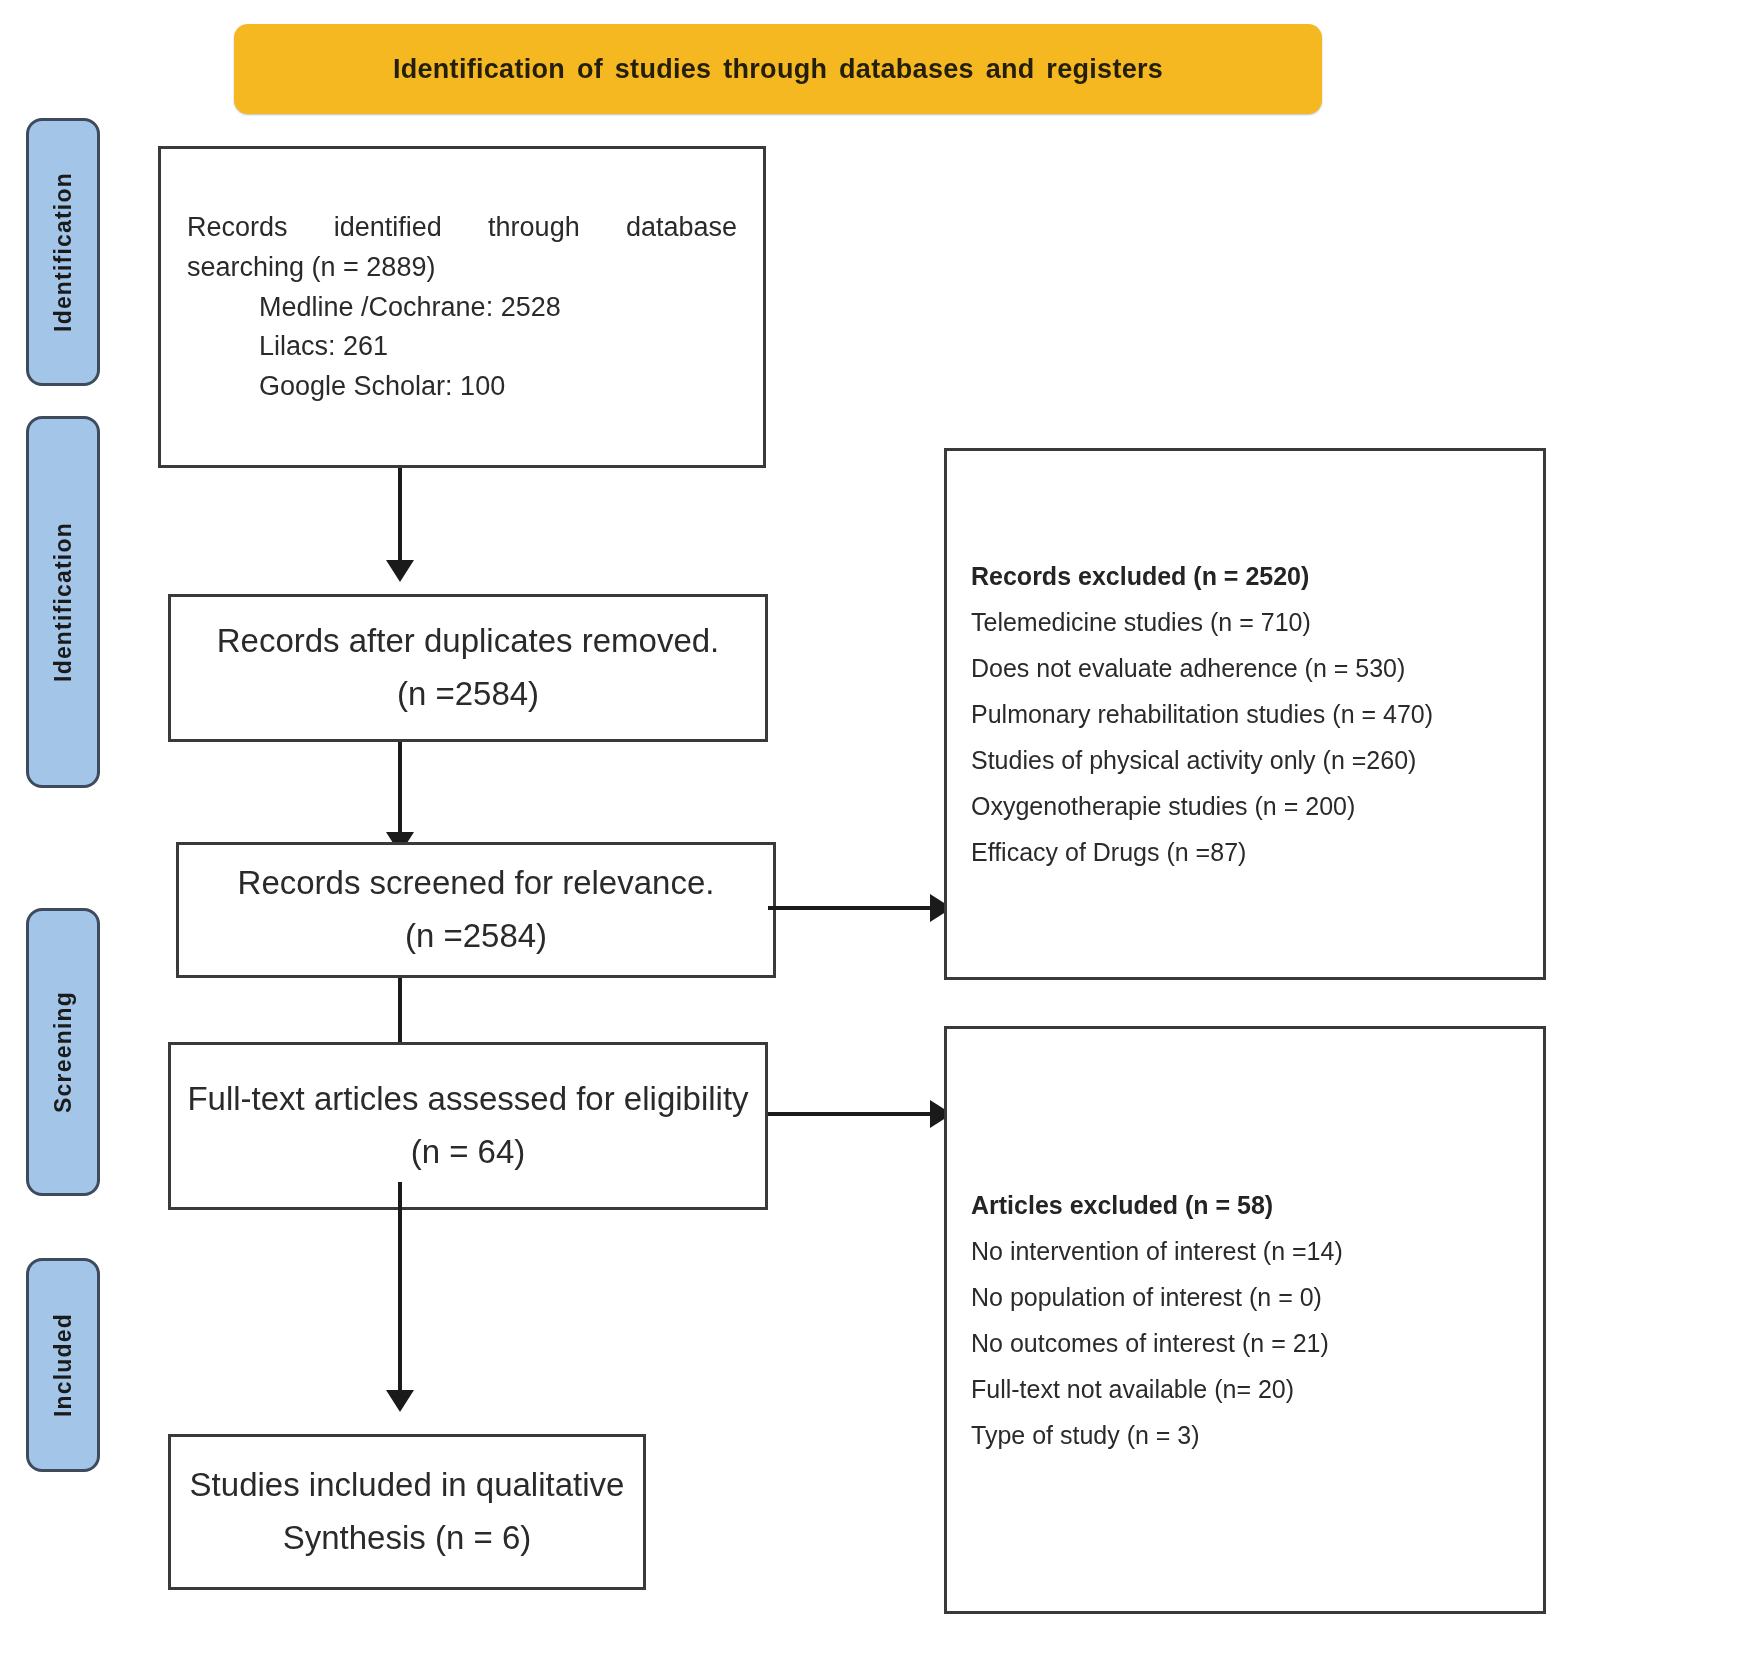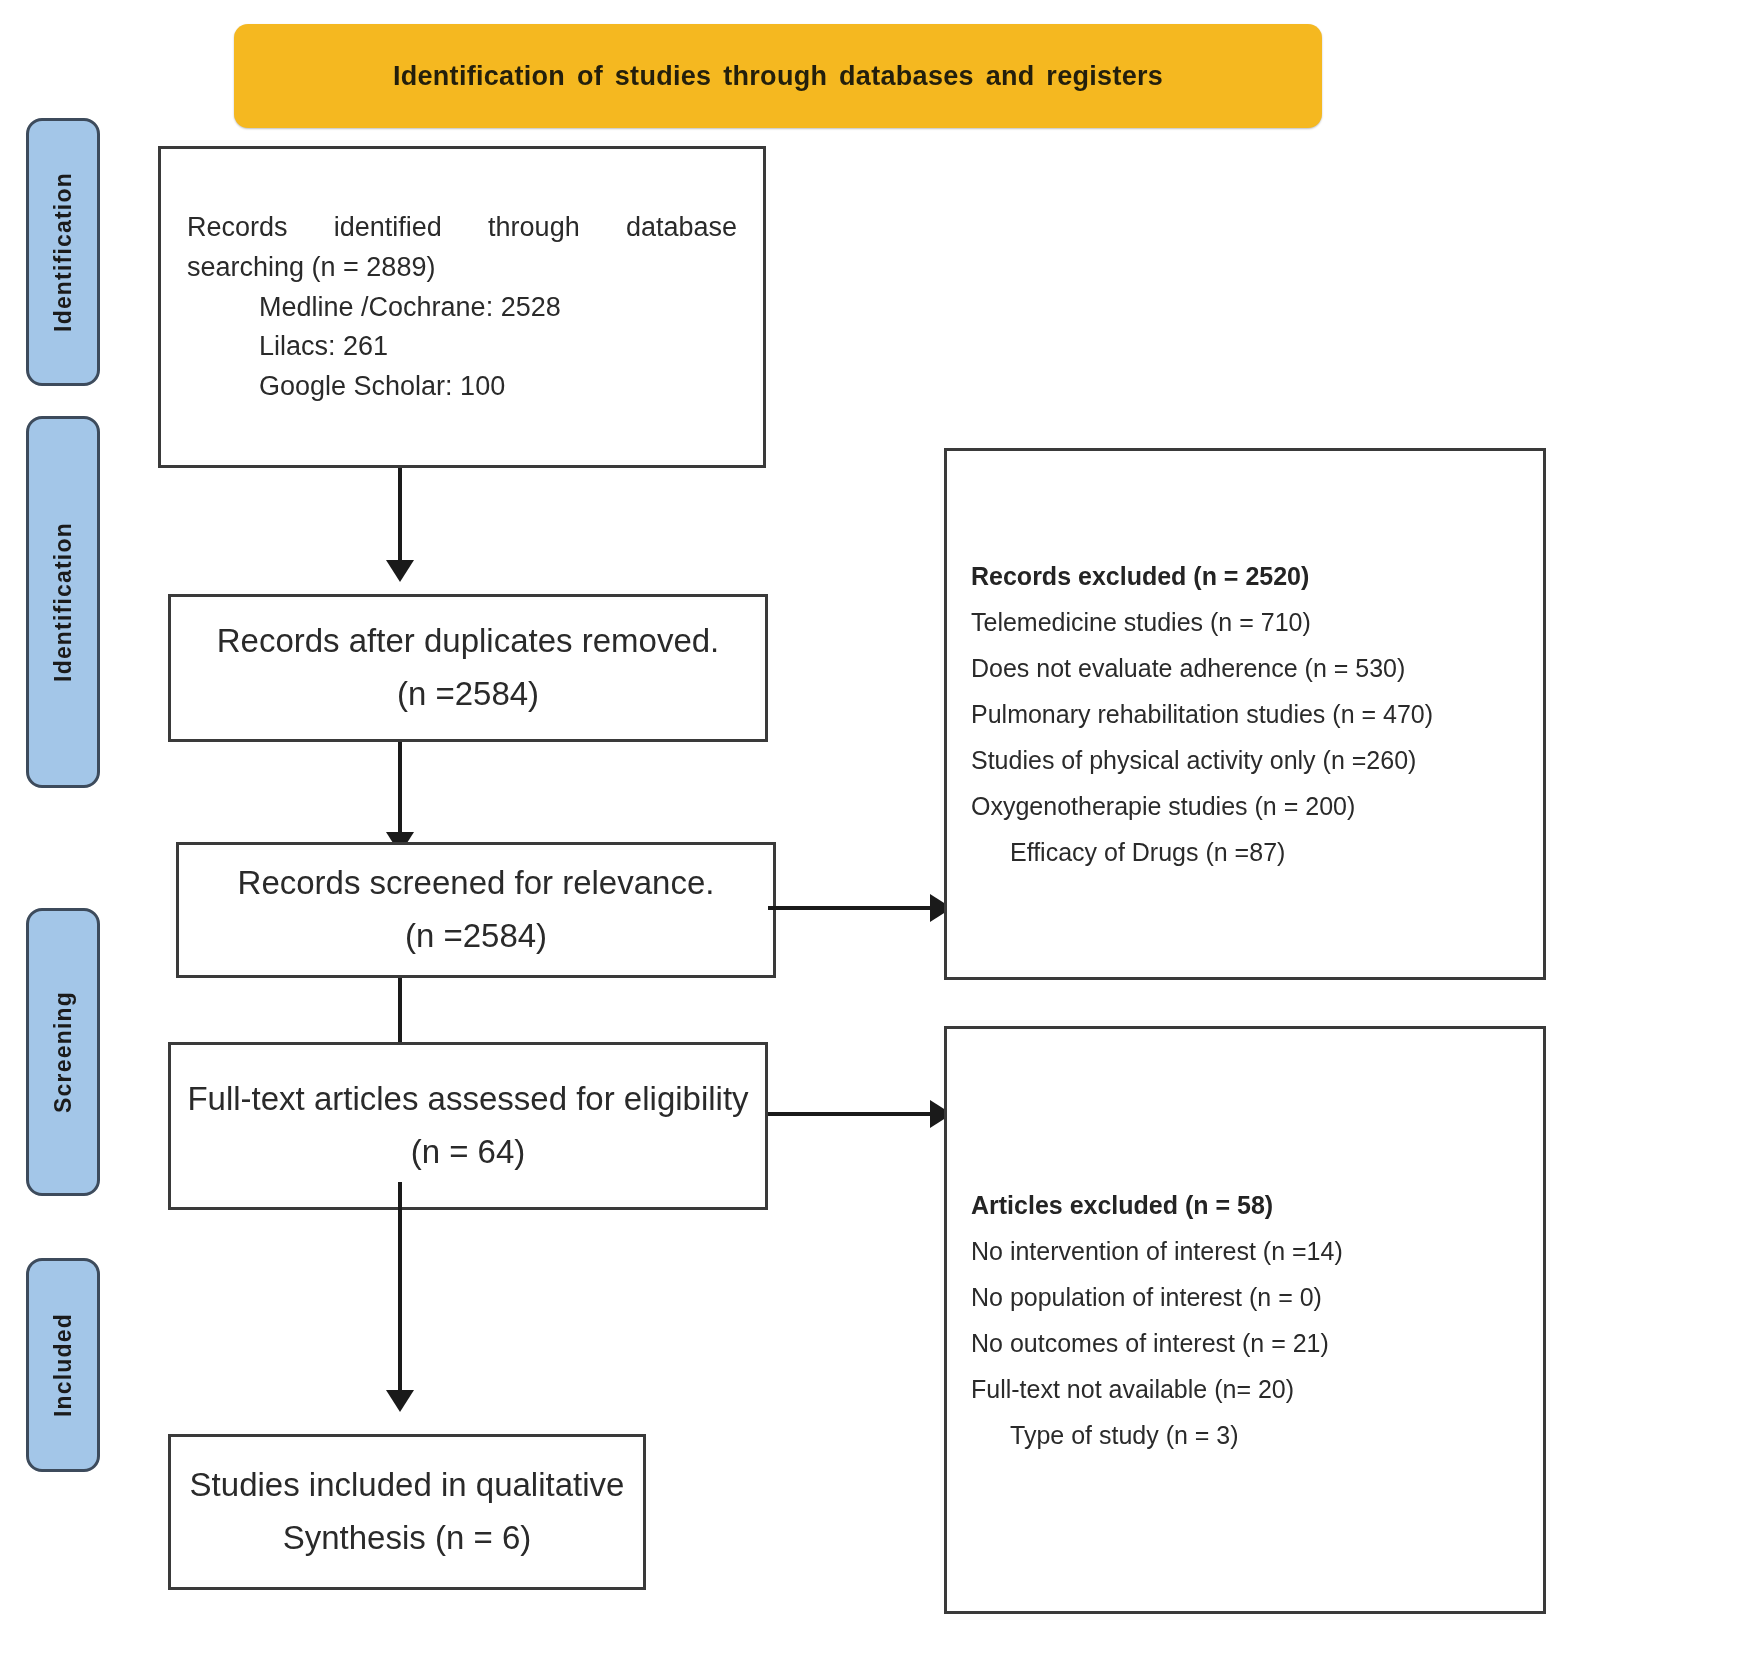--- a/index.html
+++ b/index.html
@@ -17,21 +17,21 @@
     background: #ffffff;
     overflow: hidden;
   }
 
   
   .title-banner {
     position: absolute;
     left: 234px;
     top: 24px;
     width: 1088px;
-    height: 104px;
+    height: 90px;
     background: #F5B820;
     border-radius: 14px;
     box-shadow: 0 1px 2px rgba(0,0,0,0.25);
     display: flex;
     align-items: center;
     justify-content: center;
   }
   .title-banner .title-text {
     font-size: 27px;
     font-weight: bold;
@@ -109,21 +109,21 @@
     color: #242424;
     margin-bottom: 17px;
     white-space: nowrap;
   }
   .excl-item {
     font-size: 25px;
     color: #2a2a2a;
     margin-bottom: 17px;
     white-space: nowrap;
   }
-  .excl-item:last-child { margin-bottom: 0; margin-left: 39px; }
+  .excl-item:last-child { margin-bottom: 0; }
 
   
   .v-line {
     position: absolute;
     width: 4px;
     background: #1a1a1a;
   }
   .h-line {
     position: absolute;
     height: 4px;

